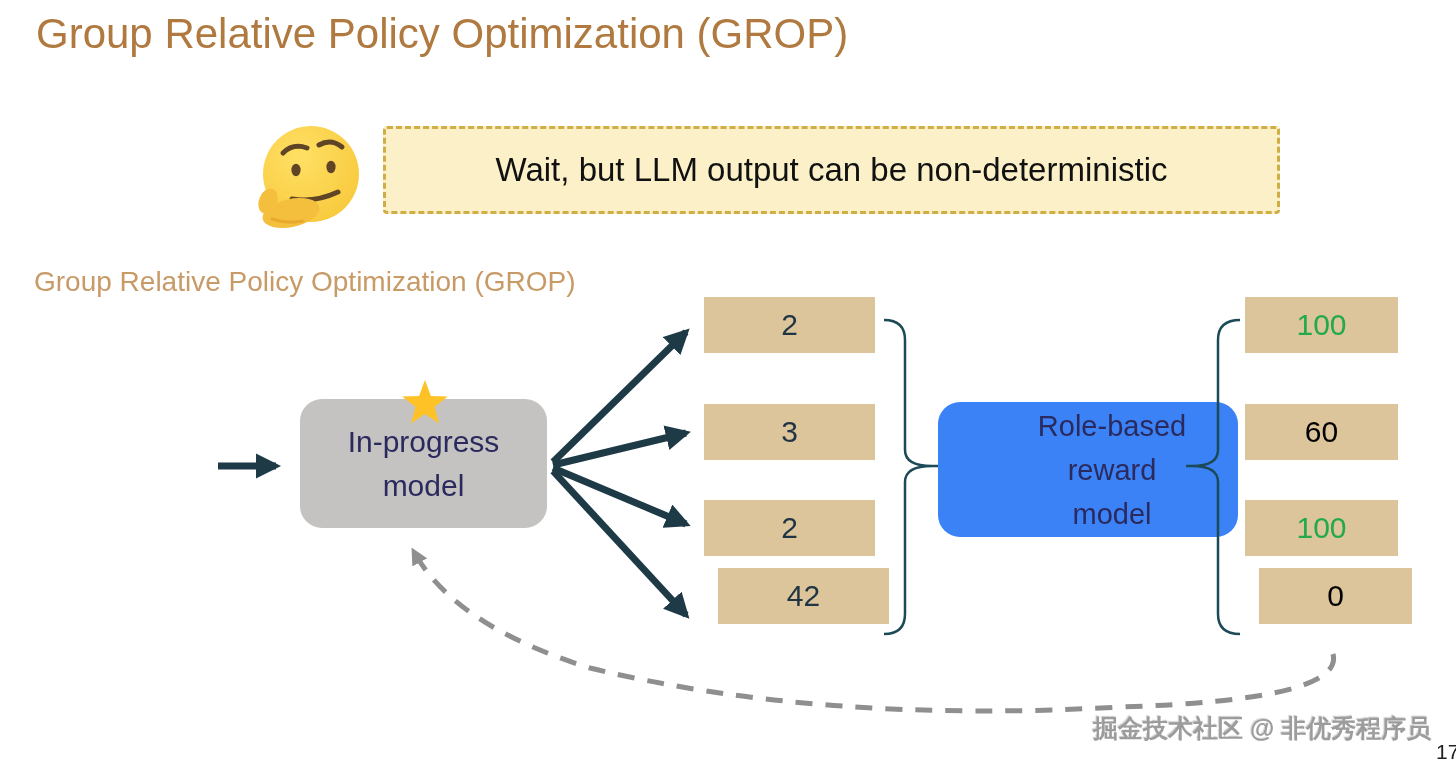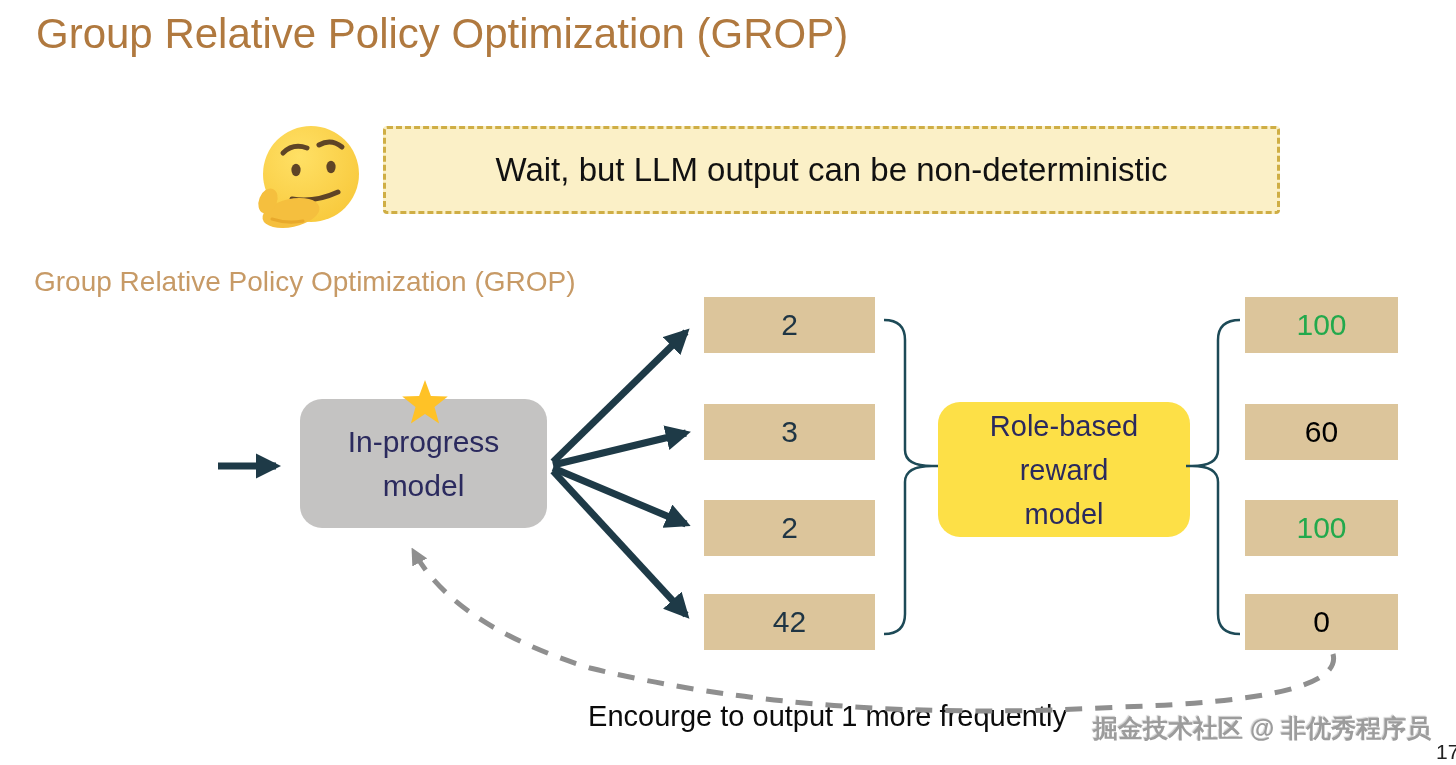--- a/index.html
+++ b/index.html
@@ -16,27 +16,27 @@
   .callout span{font-size:33px;color:#111;}
 
   .scores-title{left:1245px;top:248px;width:170px;text-align:center;font-size:25px;color:#1b2137;}
 
   .prompt-box{left:25px;top:417px;width:184px;height:90px;background:#fff;border:3px solid #edbd9e;
               display:flex;align-items:center;justify-content:center;font-size:29px;color:#1e2a3a;}
 
   .model-box{border-radius:22px;display:flex;align-items:center;justify-content:center;
              text-align:center;color:#2b2a5e;white-space:pre-line;}
   .policy{left:300px;top:399px;width:247px;height:129px;background:#c4c3c2;font-size:30px;line-height:44px;}
-  .reward{left:938px;top:402px;width:252px;height:135px;background:#fde047;font-size:29px;line-height:44px;}
+  .reward{left:938px;top:402px;width:252px;height:135px;background:#3b82f6;font-size:29px;line-height:44px;padding-left:48px;}
 
   .tan{width:171px;height:56px;background:#dcc59b;display:flex;align-items:center;
        justify-content:center;font-size:30px;color:#1f3544;}
   .outcol{left:704px;}
   .scorecol{left:1245px;width:153px;}
-  .row1{top:297px;} .row2{top:404px;} .row3{top:500px;} .row4{top:594px;}
+  .row1{top:297px;} .row2{top:404px;} .row3{top:500px;} .row4{top:568px;margin-left:14px;}
   .good{color:#22a94c;} .bad{color:#000000;}
 
   .feedback{left:555px;top:700px;width:545px;text-align:center;font-size:29px;color:#0b0b0b;}
   .watermark{left:1093px;top:712px;font-size:25px;font-weight:bold;color:#9c9c9c;
              text-shadow:2px 2px 1px rgba(255,255,255,.95), -1px -1px 1px rgba(110,110,110,.35);text-align:right;}
   .pagenum{left:1436px;top:740px;font-size:21px;color:#222;}
 
   svg.overlay{position:absolute;left:0;top:0;z-index:10;pointer-events:none;}
   .layer{z-index:1;}
 </style>
@@ -85,21 +85,20 @@
   <div class="abs tan scorecol row2 layer">
     <span class="bad">60</span>
   </div>
   <div class="abs tan scorecol row3 layer">
     <span class="good">100</span>
   </div>
   <div class="abs tan scorecol row4 layer">
     <span class="bad">0</span>
   </div>
 
-  <div class="abs feedback layer">Encourge to output 1 more frequently</div>
 
   <div class="abs watermark layer">掘金技术社区 @ 非优秀程序员</div>
   <div class="abs pagenum layer">17</div>
 
   <svg class="overlay" width="1456" height="765" viewBox="0 0 1456 765">
     <defs>
       <marker id="ah" viewBox="0 0 10 10" refX="8" refY="5" markerWidth="3.6" markerHeight="3.6" orient="auto-start-reverse">
         <path d="M0,0 L10,5 L0,10 z" fill="#1e3a47"></path>
       </marker>
       <marker id="ahg" viewBox="0 0 10 10" refX="7" refY="5" markerWidth="3.4" markerHeight="3.4" orient="auto-start-reverse">

